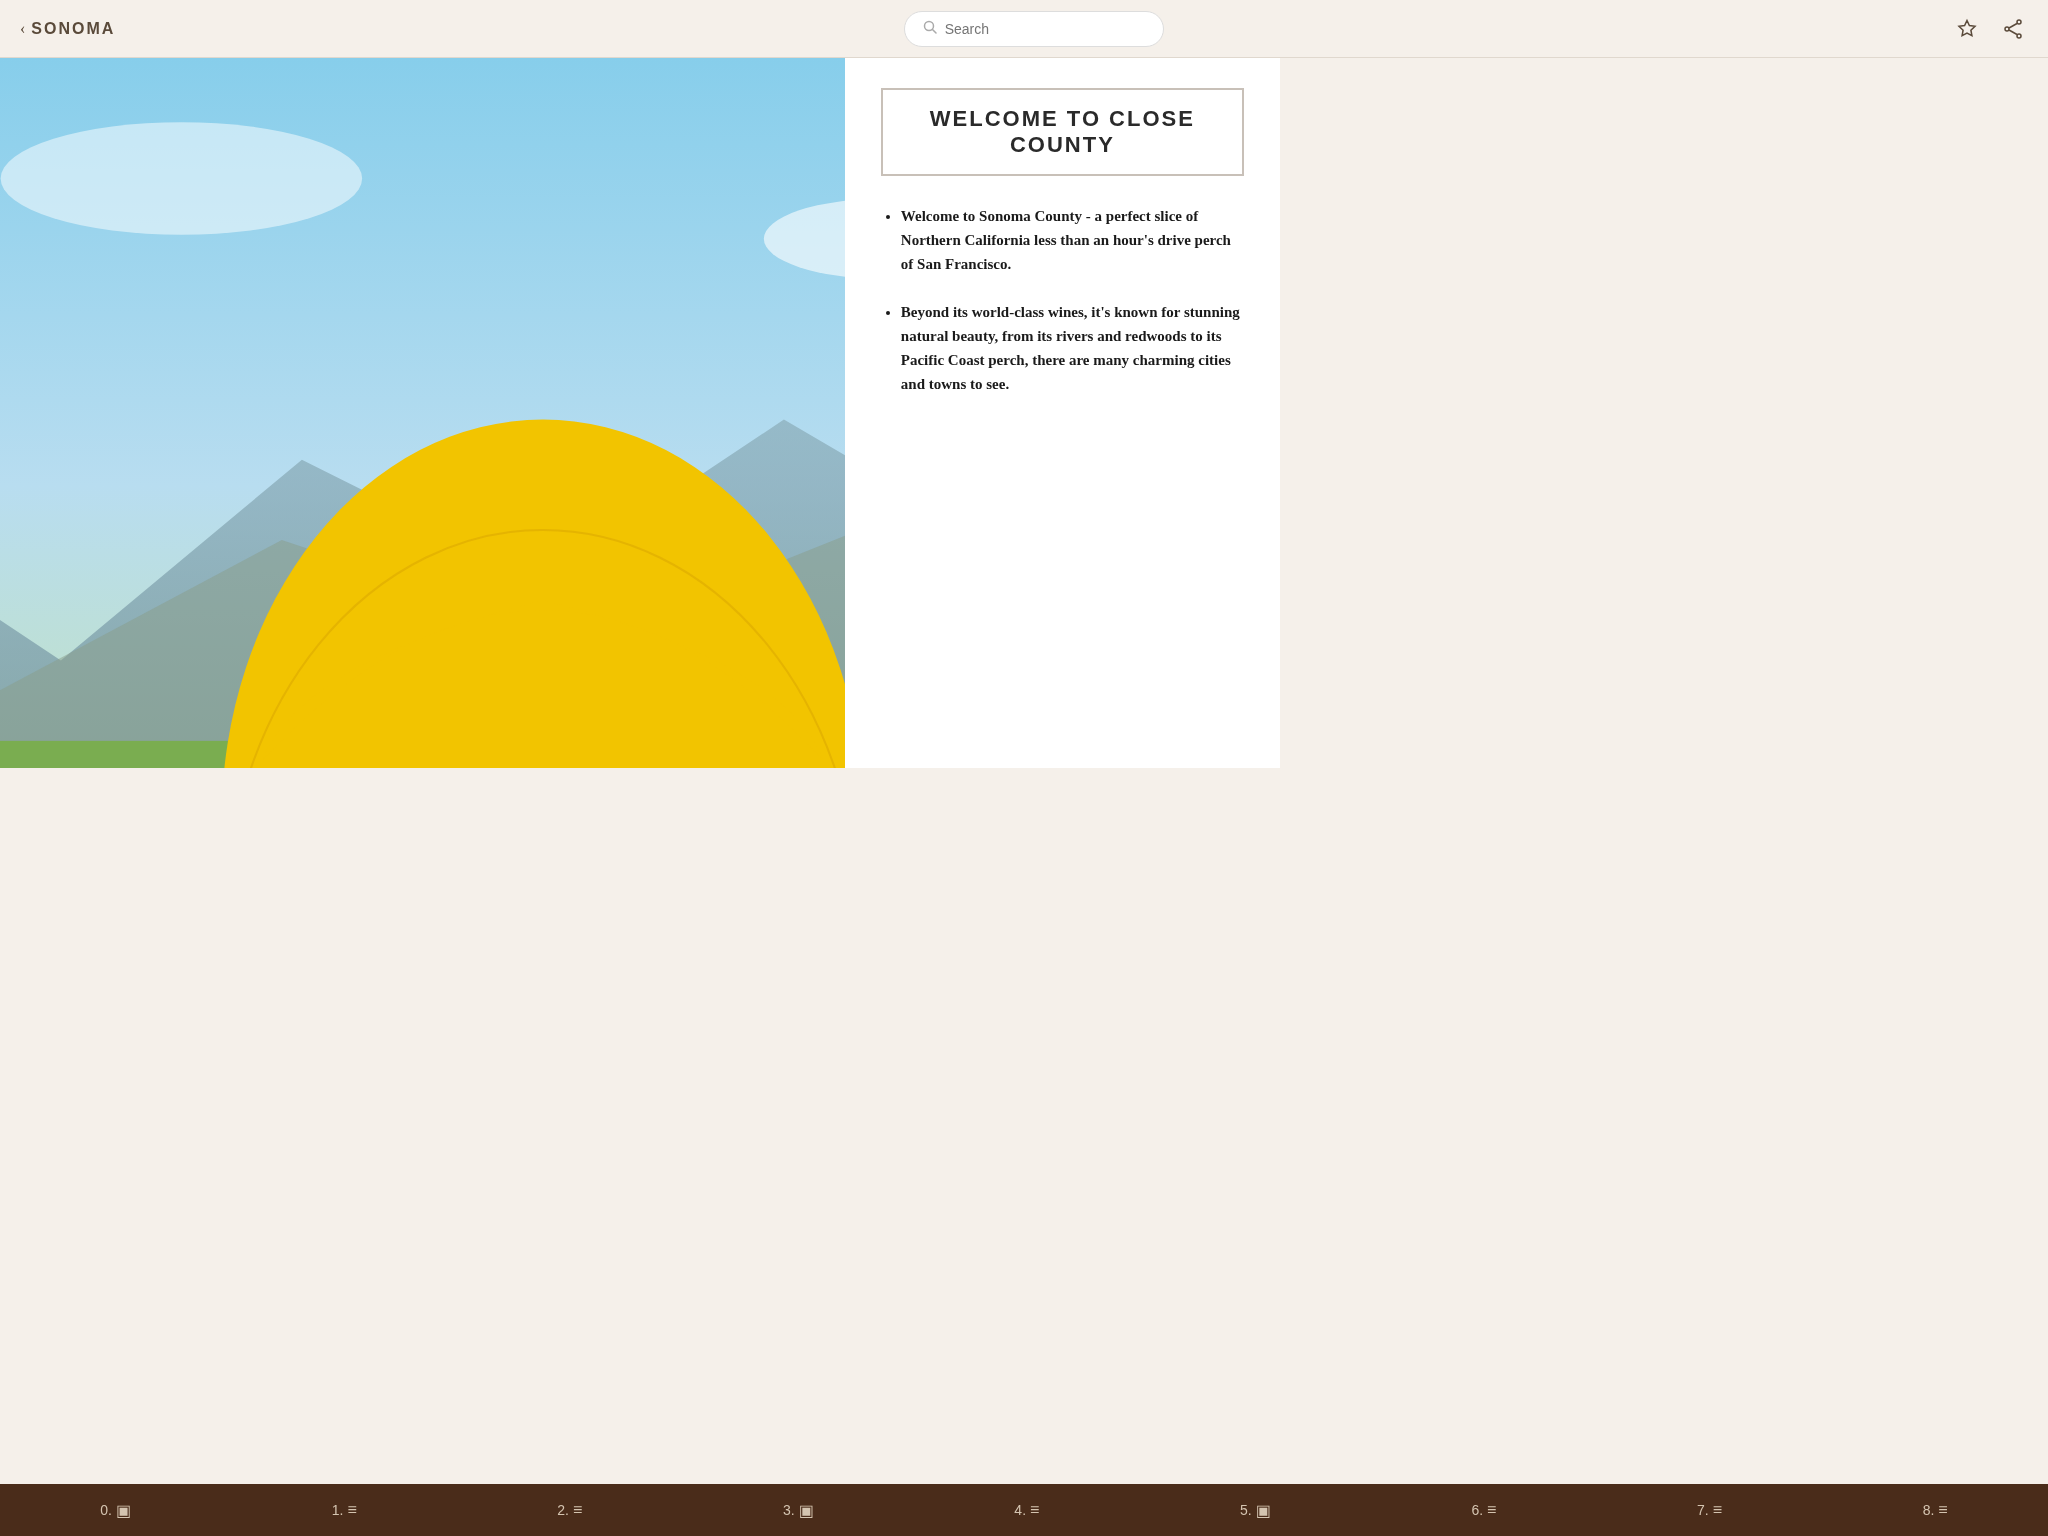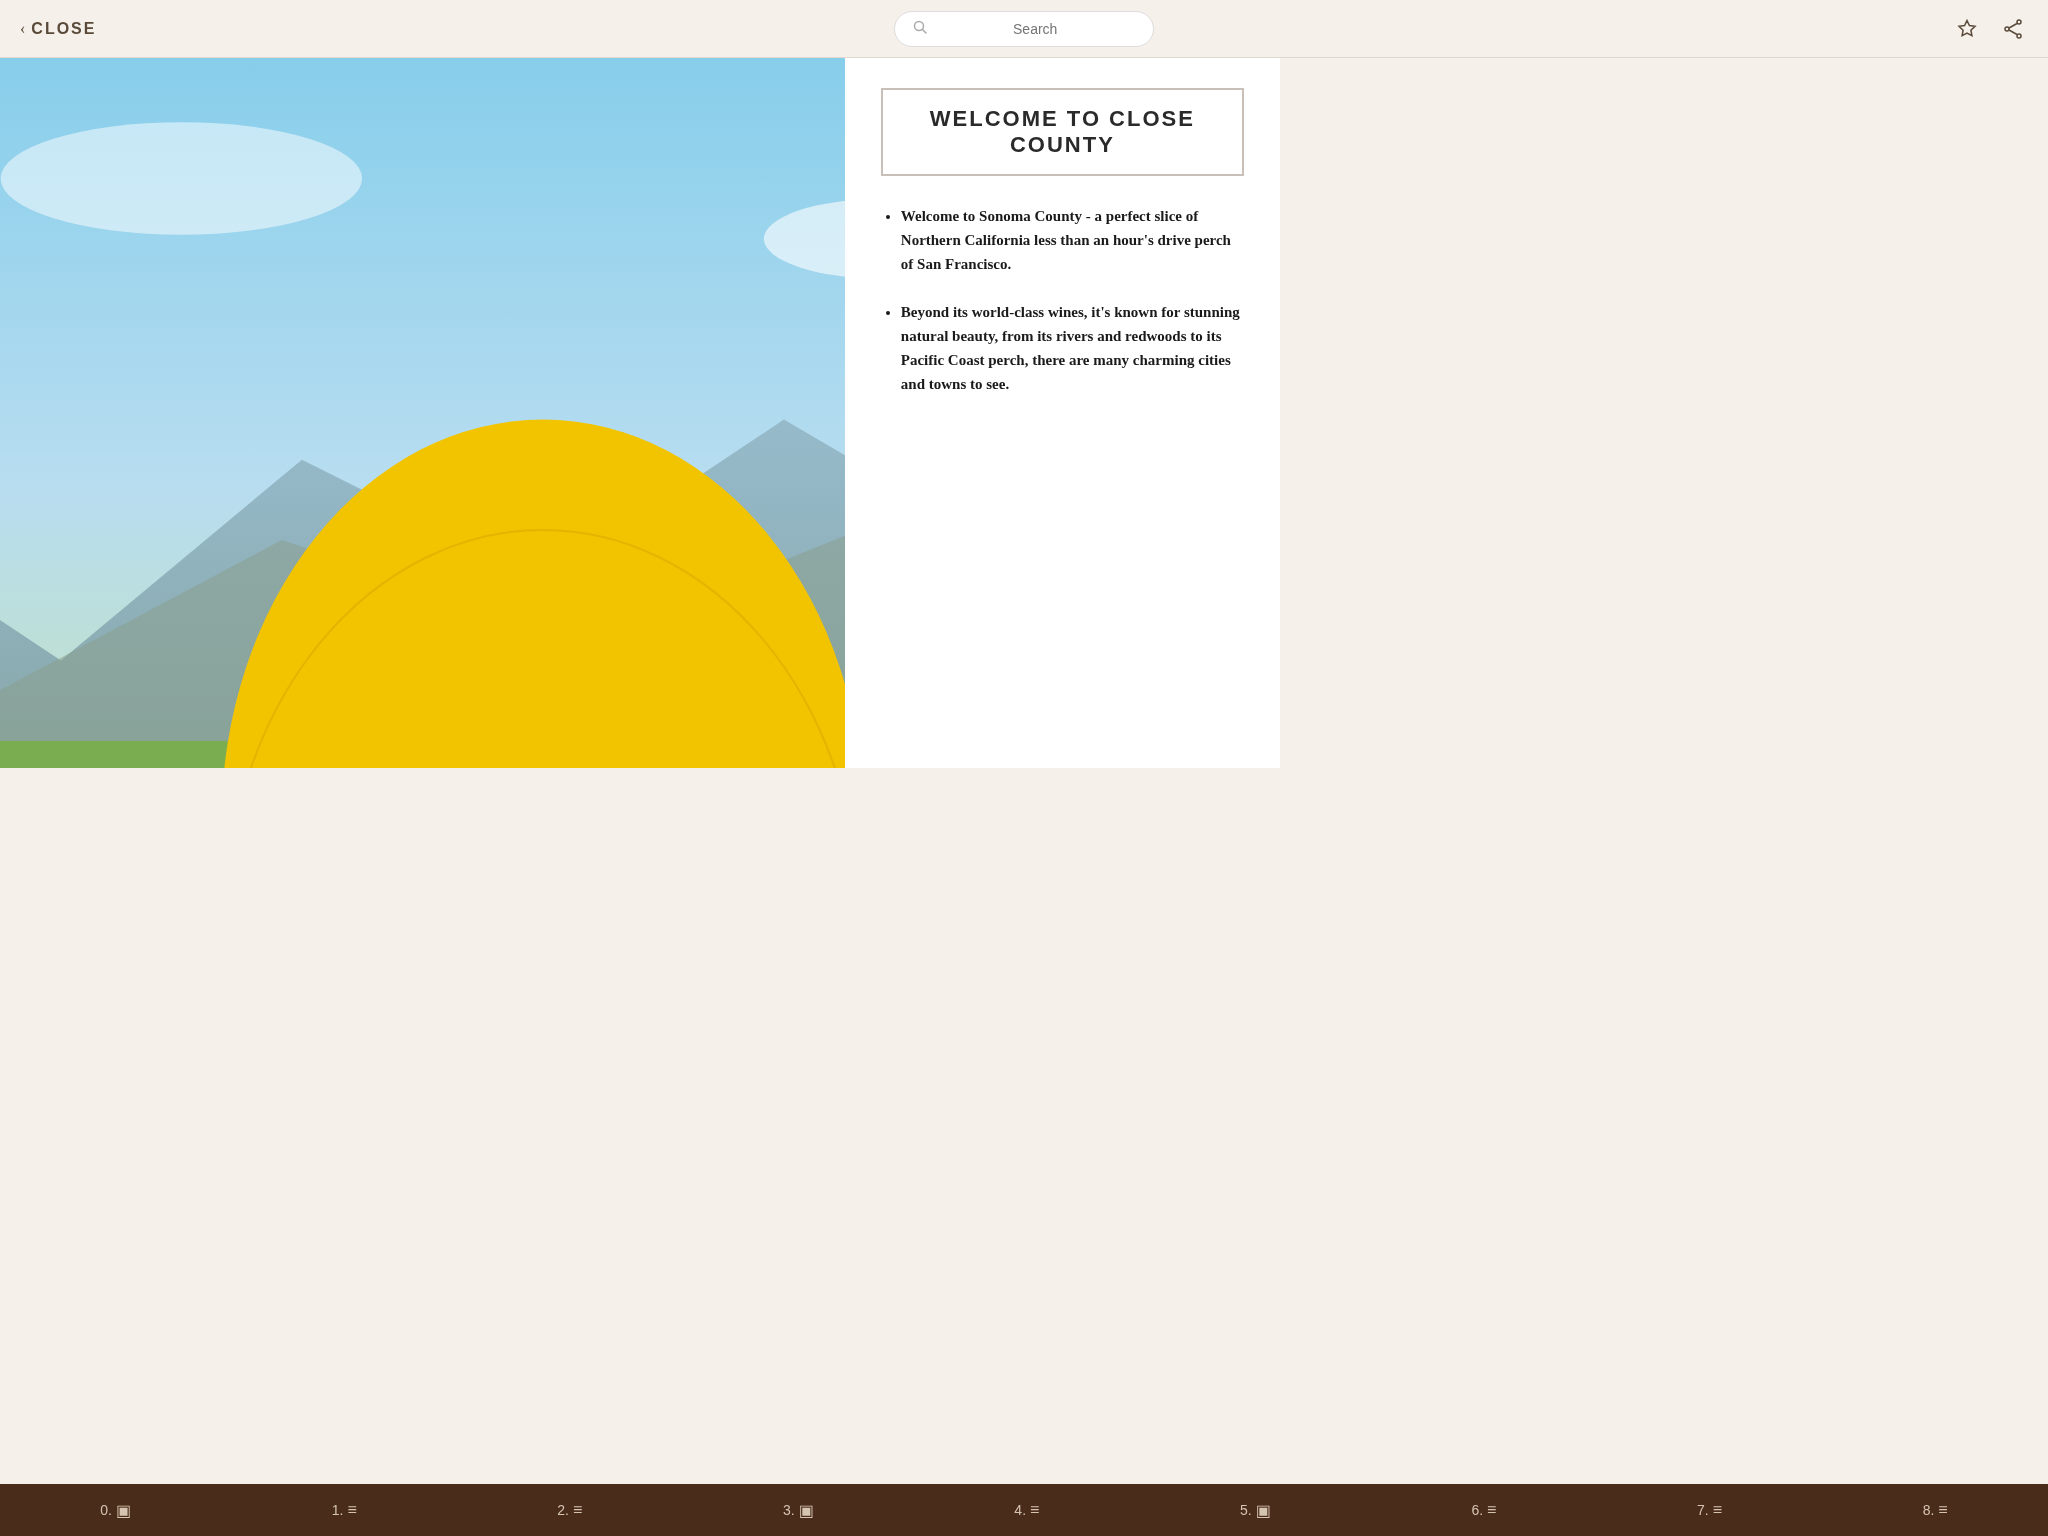--- a/index.html
+++ b/index.html
@@ -61,21 +61,20 @@
     }
 
     .search-bar input {
       border: none;
       outline: none;
       background: transparent;
       font-size: 14px;
       color: #737373;
       width: 100%;
       font-family: Arial, sans-serif;
-      text-align: center;
     }
 
     .search-icon-svg {
       color: #aaa;
       font-size: 14px;
     }
 
     .header-right {
       display: flex;
       align-items: center;
@@ -196,21 +195,21 @@
       color: #d4c4b0;
       font-size: 16px;
     }
   </style>
 </head>
 <body>
 
 <header class="header">
   <div class="header-left">
     <span class="close-chevron">‹</span>
-    <span class="close-label">CLOSE</span>
+    <span class="close-label">SONOMA</span>
   </div>
 
   <div class="search-bar">
     <span class="search-icon-svg">
       <svg width="14" height="14" viewBox="0 0 14 14" fill="none">
         <circle cx="6" cy="6" r="4.5" stroke="#aaa" stroke-width="1.5"></circle>
         <line x1="9.5" y1="9.5" x2="13" y2="13" stroke="#aaa" stroke-width="1.5" stroke-linecap="round"></line>
       </svg>
     </span>
     <input type="text" placeholder="Search" style="">

